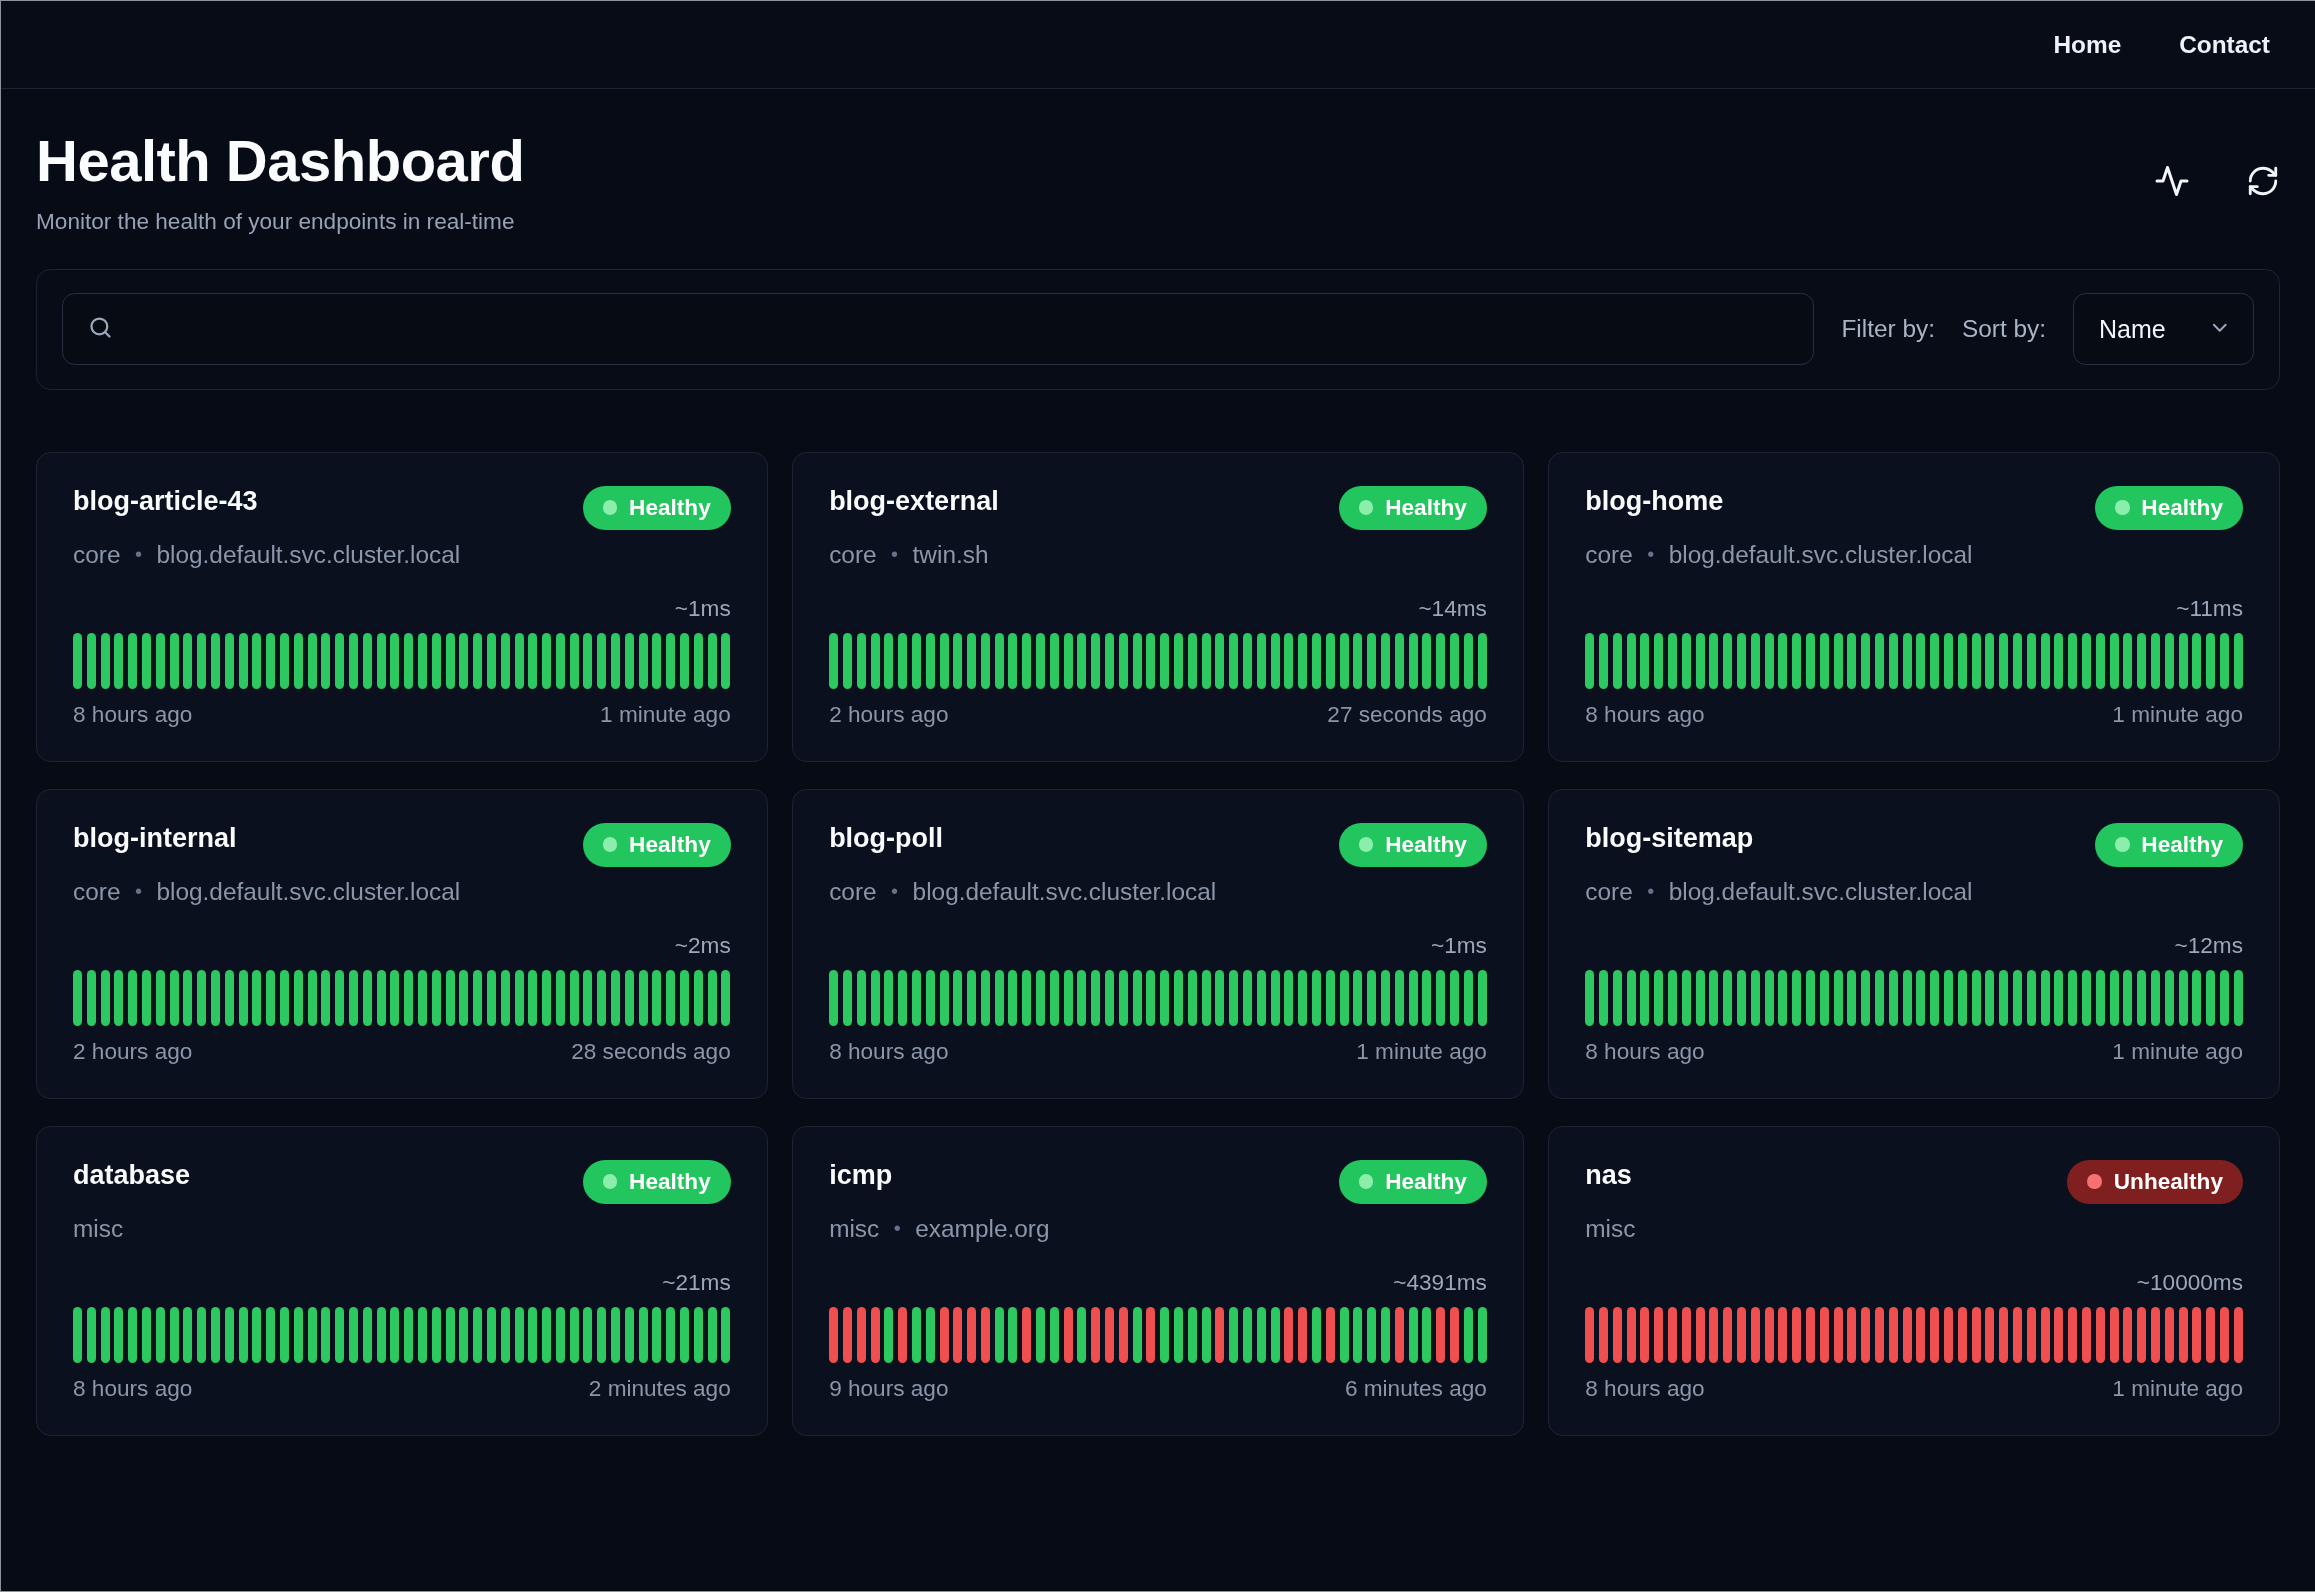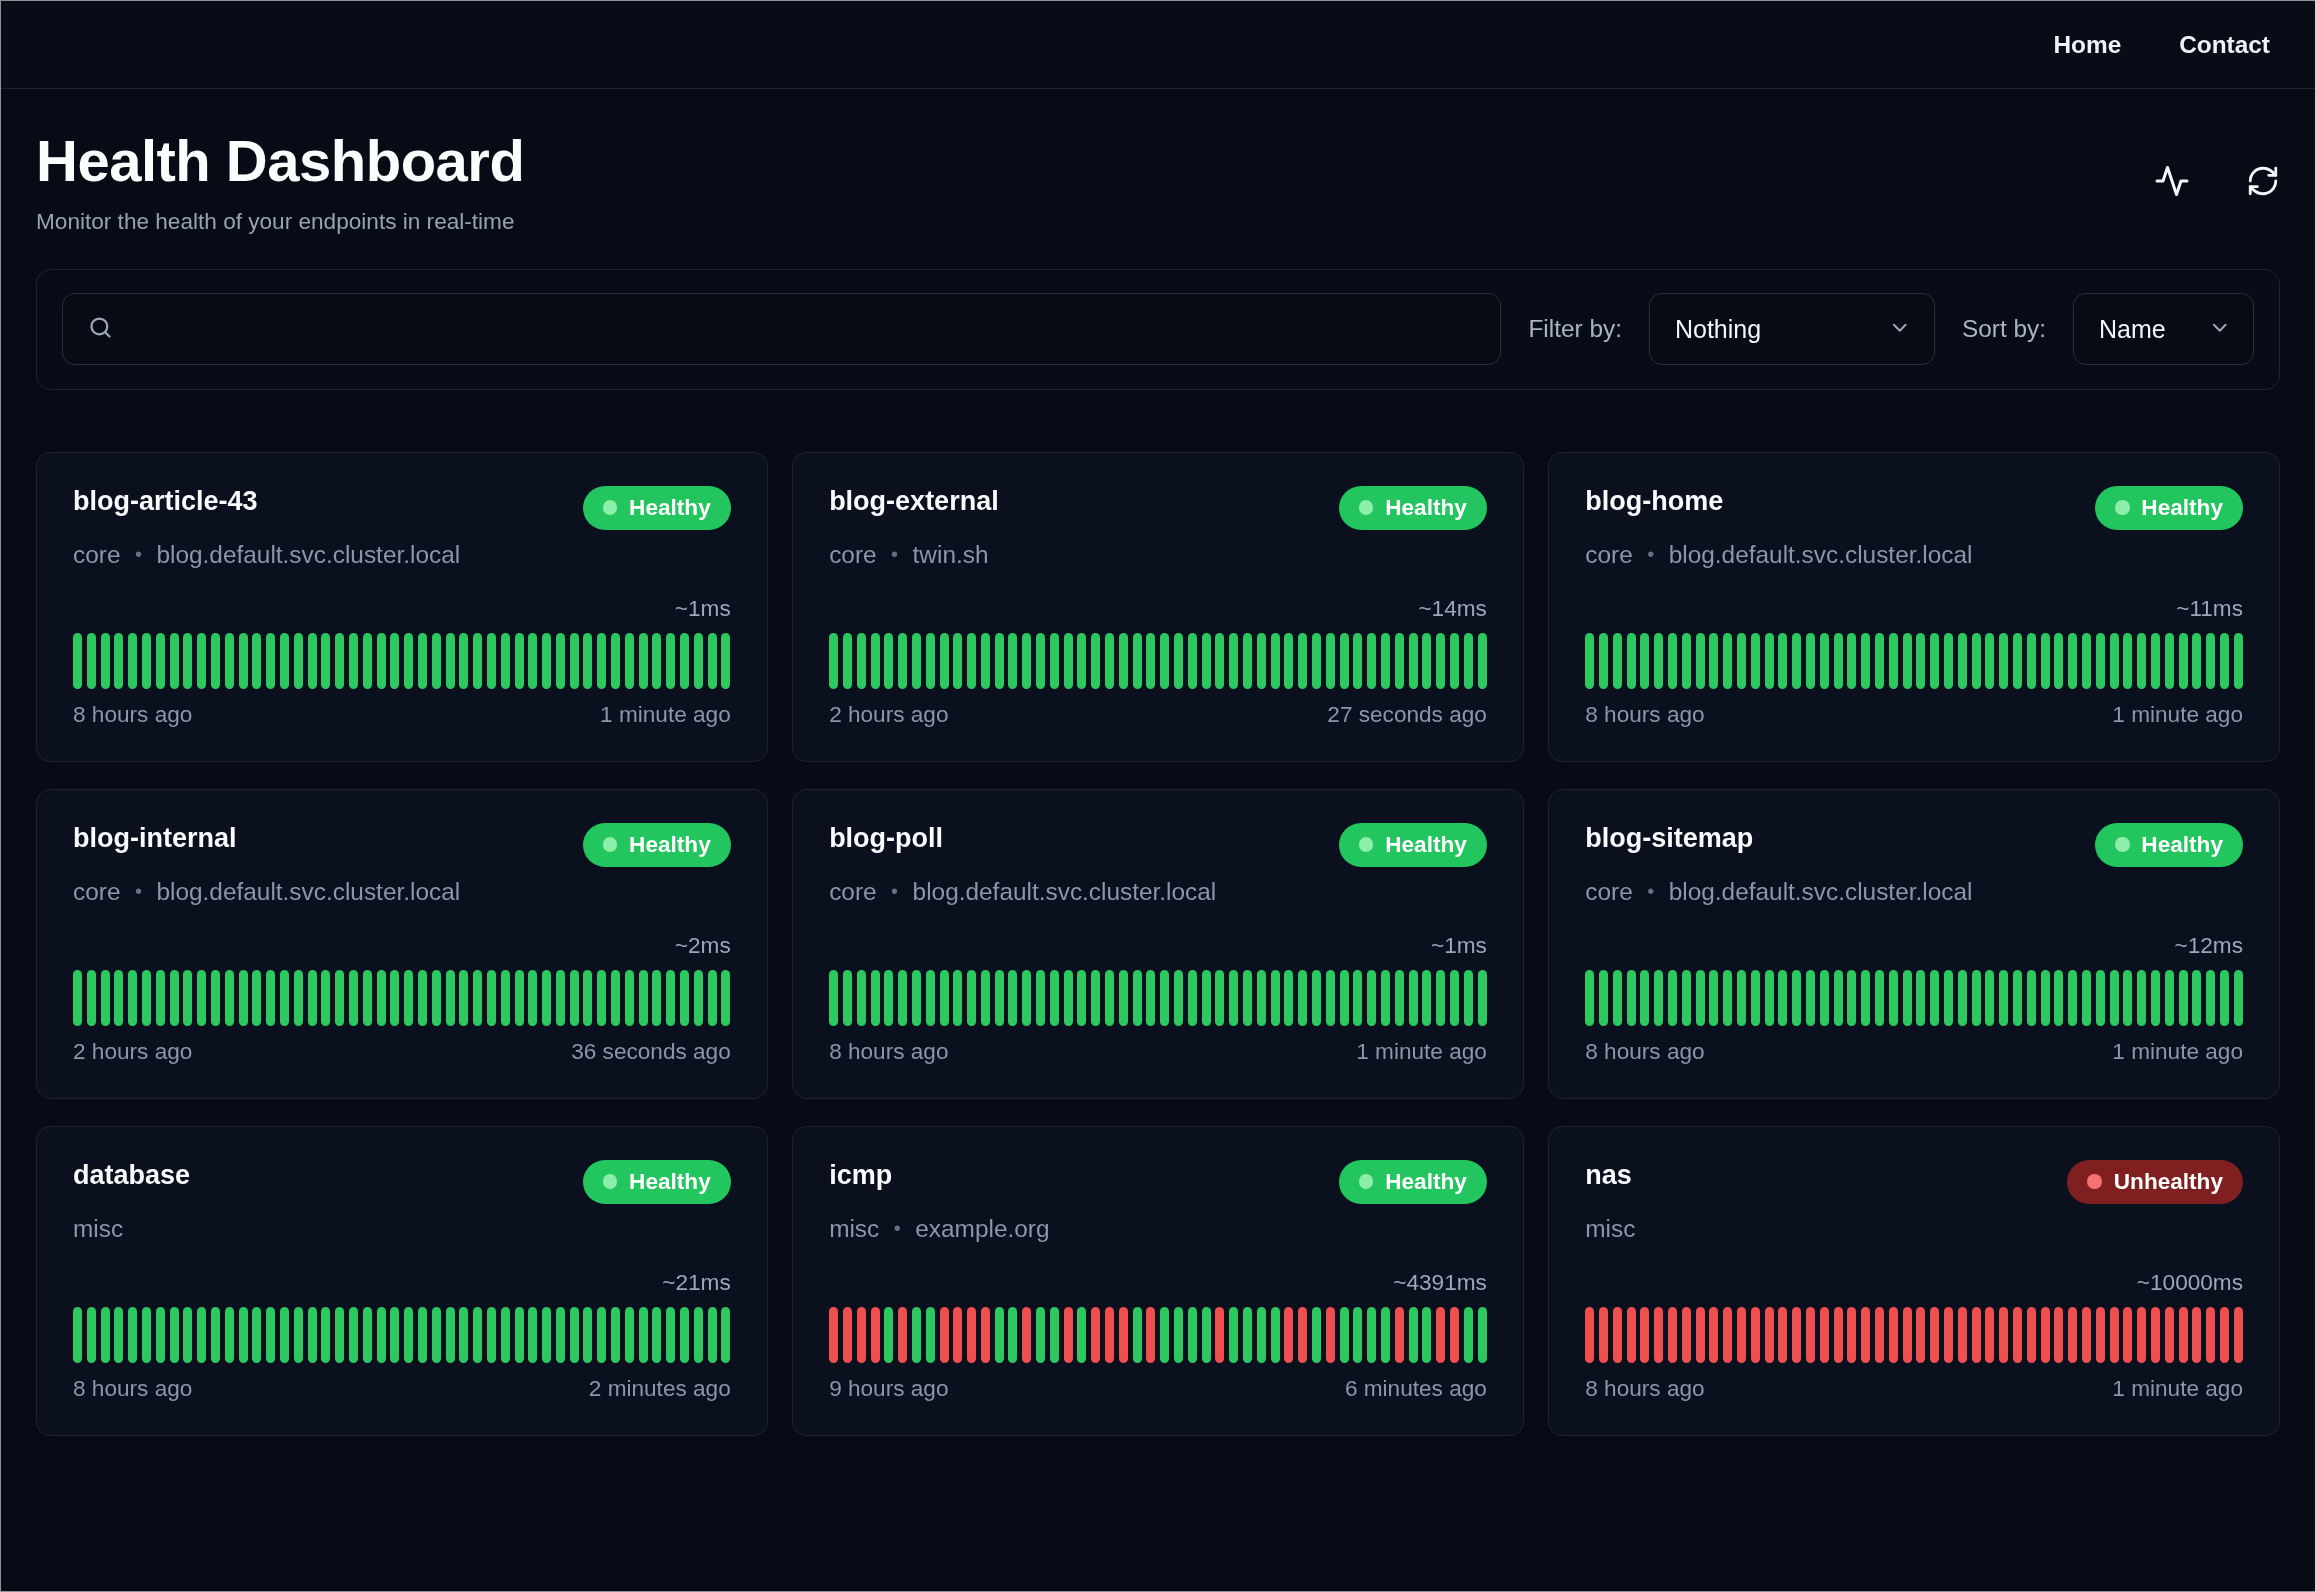--- a/index.html
+++ b/index.html
@@ -121,28 +121,20 @@
     <div class="toolbar">
       <div class="search-box">
         <span>
           <svg width="27" height="27" viewBox="0 0 24 24" fill="none" stroke="#9ca8ba" stroke-width="2" stroke-linecap="round">
             <circle cx="11" cy="11" r="7"></circle>
               <path d="m20 20-3.8-3.8"></path>
           </svg>
         </span>
       </div>
       <span class="ctl-label">Filter by:</span>
-      <div class="select filter">
-        <span class="value">Nothing</span>
-        <span>
-          <svg width="23.5" height="23.5" viewBox="0 0 24 24" fill="none" stroke="currentColor" stroke-width="2" stroke-linecap="round" stroke-linejoin="round">
-              <path d="m6 9 6 6 6-6"></path>
-            </svg>
-        </span>
-      </div>
       <span class="ctl-label">Sort by:</span>
       <div class="select sort">
         <span class="value">Name</span>
         <span>
           <svg width="23.5" height="23.5" viewBox="0 0 24 24" fill="none" stroke="currentColor" stroke-width="2" stroke-linecap="round" stroke-linejoin="round">
               <path d="m6 9 6 6 6-6"></path>
             </svg>
         </span>
       </div>
     </div>
@@ -417,21 +409,21 @@
             <div class="bar" style="background: rgb(45, 200, 95);"></div>
             <div class="bar" style="background: rgb(45, 200, 95);"></div>
             <div class="bar" style="background: rgb(45, 200, 95);"></div>
             <div class="bar" style="background: rgb(45, 200, 95);"></div>
             <div class="bar" style="background: rgb(45, 200, 95);"></div>
             <div class="bar" style="background: rgb(45, 200, 95);"></div>
             <div class="bar" style="background: rgb(45, 200, 95);"></div>
           </div>
     <div class="card-foot">
       <span>2 hours ago</span>
-      <span>36 seconds ago</span>
+      <span>28 seconds ago</span>
     </div>
   </div>
 
   <div class="card">
     <div class="card-top">
       <div class="ep-name">blog-poll</div>
       <div class="badge" style="background: rgb(34, 197, 94);">
         <span class="dot" style="background: rgb(140, 238, 171);"></span>
         <span>Healthy</span>
       </div>

